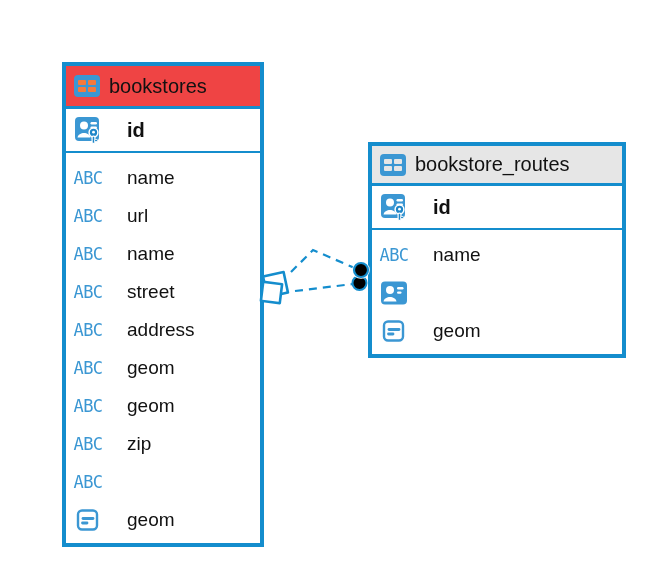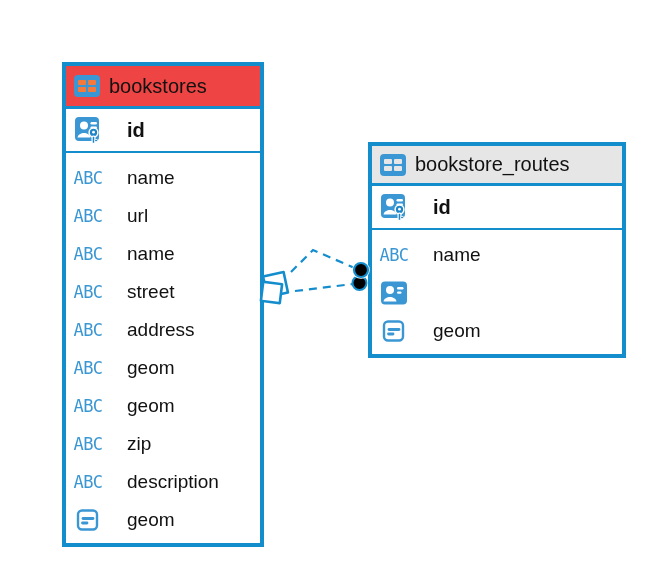--- a/index.html
+++ b/index.html
@@ -127,21 +127,20 @@
       <div class="row">
         <span class="cicon">
           <span class="abc">ABC</span>
         </span>
         <span>zip</span>
       </div>
       <div class="row">
         <span class="cicon">
           <span class="abc">ABC</span>
         </span>
-        <span>description</span>
       </div>
       <div class="row">
         <span class="cicon">
           <svg width="24" height="24" viewBox="0 0 24 24">
             <rect x="2" y="2.5" width="19" height="19" rx="4" fill="none" stroke="var(--icon-blue)" stroke-width="2.4"></rect>
             <line x1="7" y1="10.5" x2="17" y2="10.5" stroke="var(--icon-blue)" stroke-width="2.8" stroke-linecap="round"></line>
             <line x1="6.5" y1="15" x2="11" y2="15" stroke="var(--icon-blue)" stroke-width="2.8" stroke-linecap="round"></line>
           </svg>
         </span>
         <span>geom</span>

